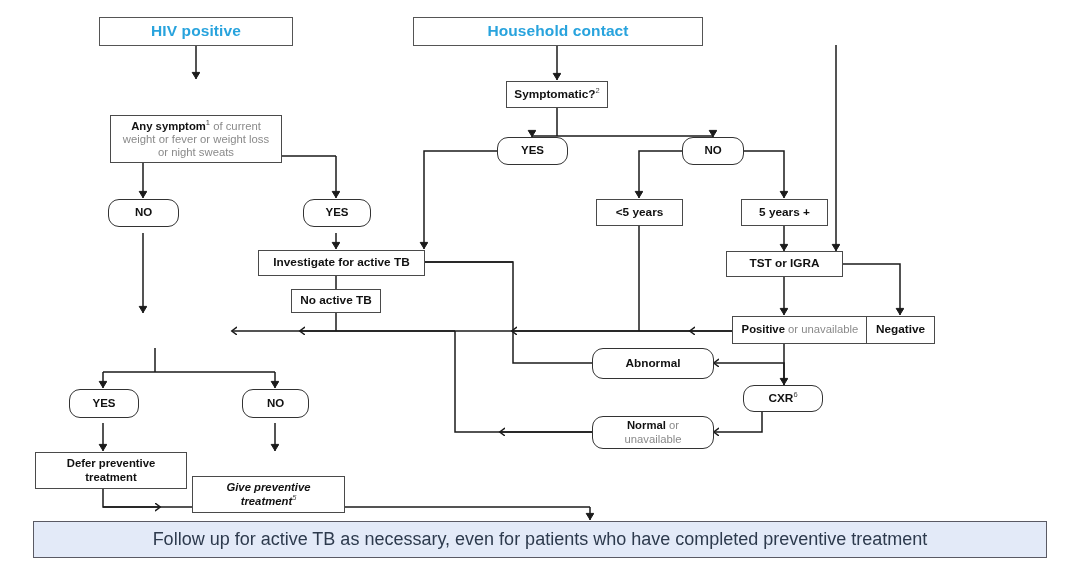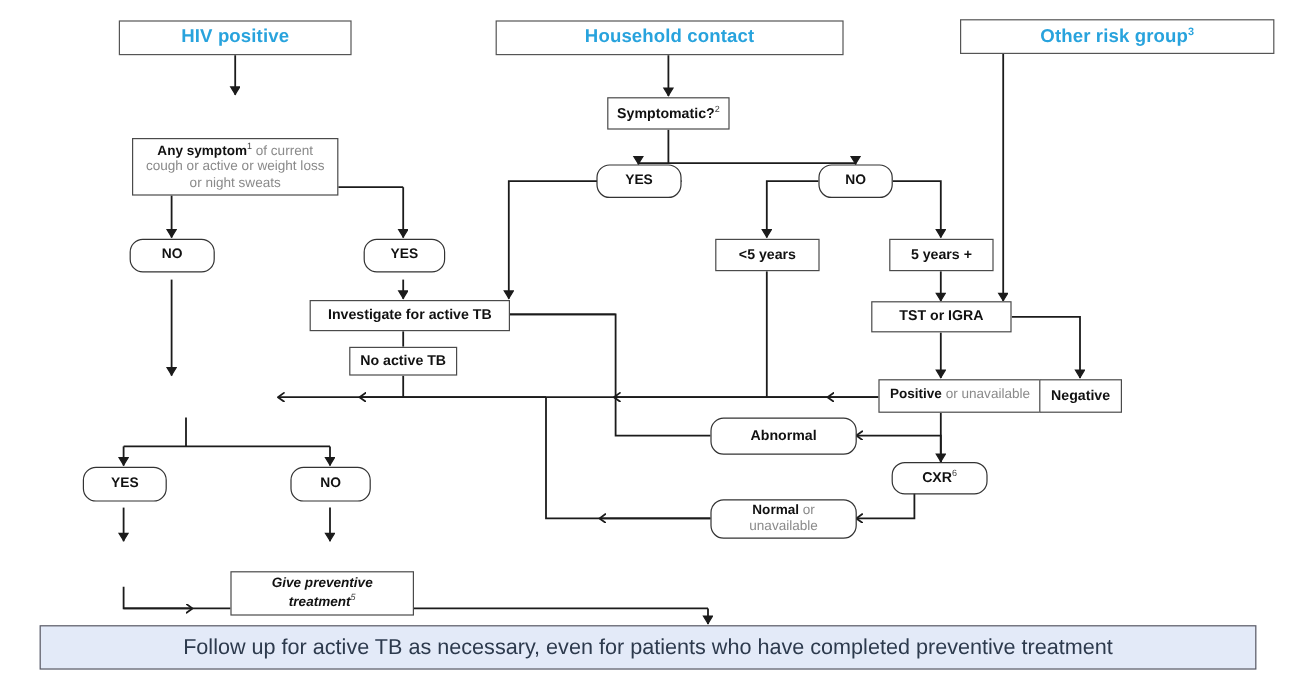--- a/index.html
+++ b/index.html
@@ -112,28 +112,25 @@
   </svg>
 
   <div class="node header" style="left:99px;top:17px;width:194px;height:29px;">
     <span class="htxt">HIV positive</span>
   </div>
 
   <div class="node header" style="left:413px;top:17px;width:290px;height:29px;">
     <span class="htxt">Household contact</span>
   </div>
 
-  <div class="node header" style="left:800px;top:16px;width:262px;height:29px;">
-    <span class="htxt"><span>Other risk group</span><sup style="color:#28a3dd;font-size:9px;font-weight:bold;">3</sup></span>
-  </div>
 
   <div class="node" style="left:110px;top:80px;width:172px;height:48px;margin-top:35px;">
     <span class="n-sm pad">
       <span class="bold">Any symptom</span><sup>1</sup><span class="gray"> of current</span><br>
-      <span class="gray">cough or active or weight loss</span><br>
+      <span class="gray">weight or fever or weight loss</span><br>
       <span class="gray">or night sweats</span>
     </span>
   </div>
 
   <div class="node" style="left:506px;top:81px;width:102px;height:27px;">
     <span class="n-md">
       <span>Symptomatic?</span><sup>2</sup></span>
   </div>
 
   <div class="node rounded" style="left:497px;top:137px;width:71px;height:28px;">
@@ -198,20 +195,25 @@
   <div class="node rounded" style="left:242px;top:389px;width:67px;height:29px;">
     <span class="yn">NO</span>
   </div>
 
   <div class="node rounded" style="left:592px;top:416px;width:122px;height:33px;">
     <span class="n-sm">
       <span class="bold">Normal</span><span class="gray"> or</span><br>
       <span class="gray">unavailable</span></span>
   </div>
 
+  <div class="node" style="left:35px;top:452px;width:152px;height:37px;">
+    <span class="n-sm">
+      <span class="bold">Defer preventive</span><br>
+      <span class="bold">treatment</span></span>
+  </div>
 
   <div class="node" style="left:192px;top:476px;width:153px;height:37px;font-style:italic;">
     <span class="n-sm">
       <span class="bold">Give preventive</span><br>
       <span class="bold">treatment</span><sup>5</sup></span>
   </div>
 
   <div class="banner" style="left:33px;top:521px;width:1014px;height:37px;">
     <span>Follow up for active TB as necessary, even for patients who have completed preventive treatment</span>
   </div>

